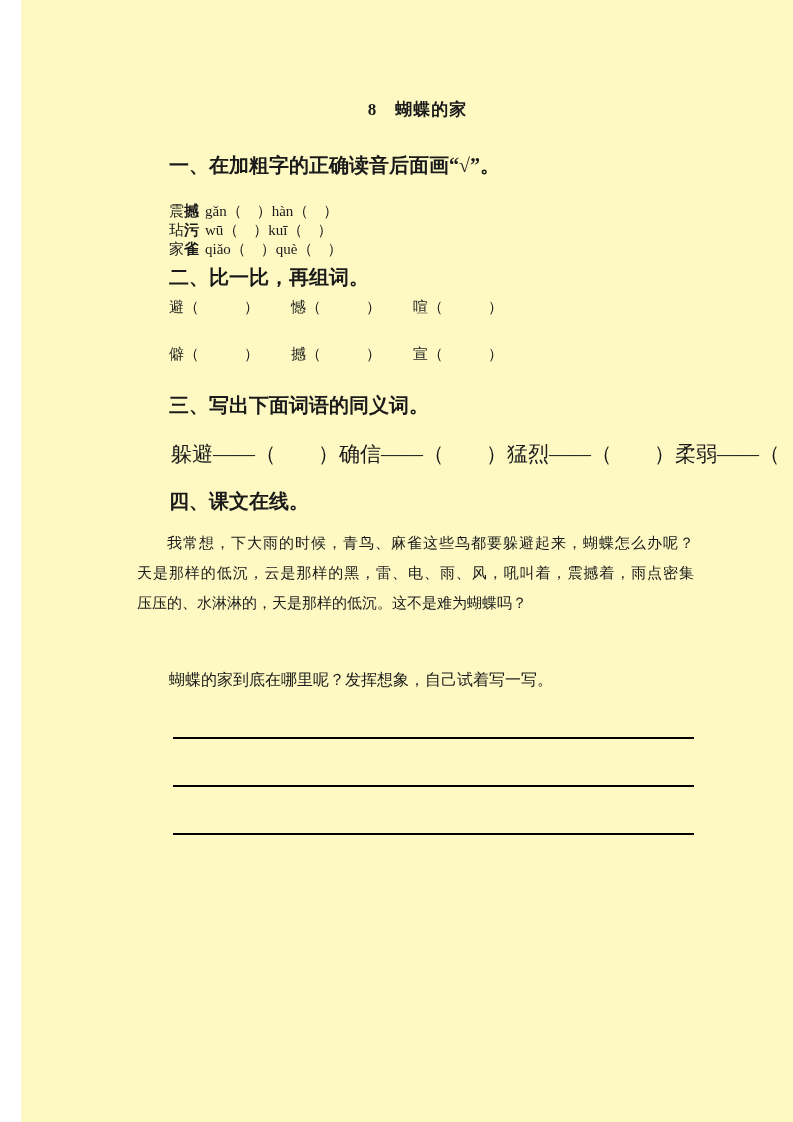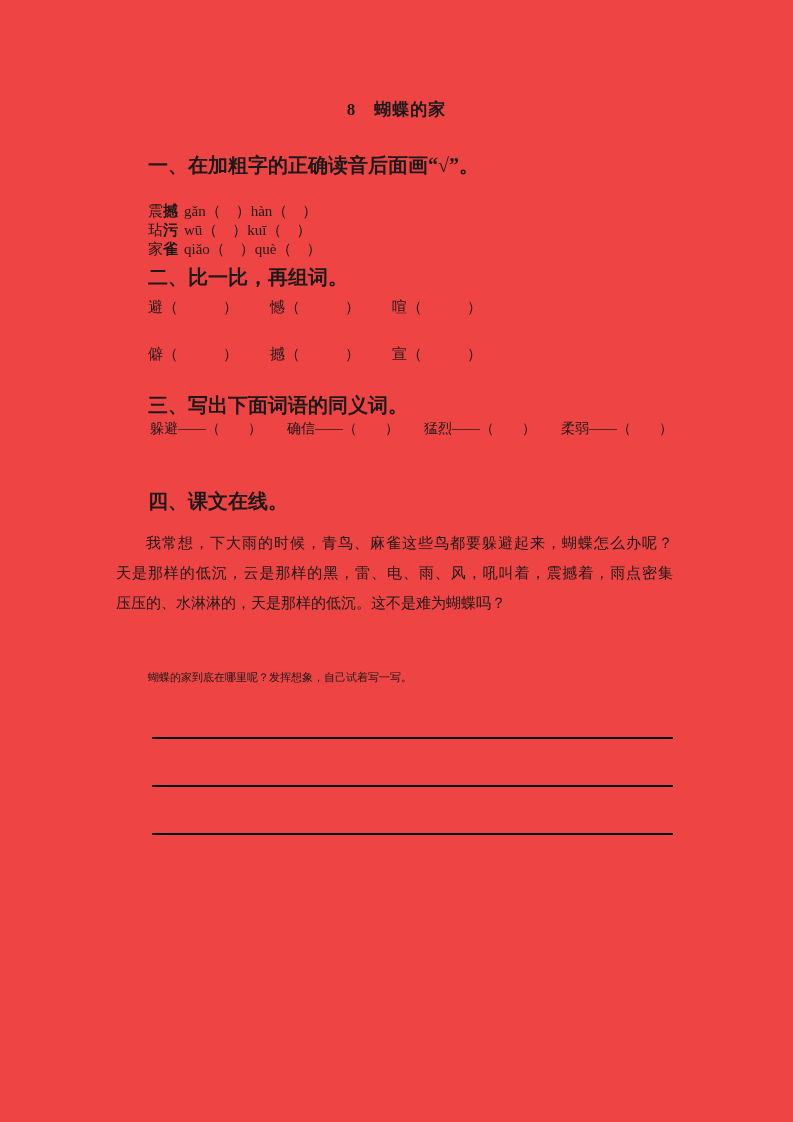--- a/index.html
+++ b/index.html
@@ -2,21 +2,21 @@
 <html><head>
 <meta charset="utf-8">
 <style>
   * { margin: 0; padding: 0; box-sizing: border-box; }
   html, body { width: 793px; height: 1122px; background: #ffffff; }
   body {
     position: relative;
     font-family: "Liberation Serif", "DejaVu Serif", serif;
     color: #1a1a1a;
   }
-  .page { position: absolute; inset: 0; background: #ef4444; }
+  .page { position: absolute; inset: 0; background: #fef9c3; margin-left: 21px; }
 
   .title {
     position: absolute;
     top: 98px; left: 0; width: 793px;
     text-align: center;
     font-size: 17px;
     font-weight: 600;
     letter-spacing: 1px;
   }
 
@@ -51,41 +51,41 @@
     font-size: 15px;
     white-space: nowrap;
   }
   .row-1 { top: 298px; }
   .row-2 { top: 345px; }
   .compare-item { width: 122px; }
   .compare-item:last-child { width: auto; }
 
   .synonym-line {
     position: absolute;
-    top: 420px; left: 150px; width: 523px;
+    top: 440px; left: 150px; width: 523px;
     display: flex;
     justify-content: space-between;
-    font-size: 14px;
+    font-size: 21px;
     white-space: nowrap;
   }
 
   .paragraph {
     position: absolute;
     top: 528px; left: 116px; width: 557px;
     font-size: 15px;
     line-height: 30px;
   }
   .para-line { text-align: justify; text-align-last: justify; }
   .para-line.first { text-indent: 2em; }
   .para-line.last  { text-align-last: left; }
 
   .prompt-line {
     position: absolute;
     top: 670px; left: 148px;
-    font-size: 11px;
+    font-size: 16px;
     white-space: nowrap;
   }
 
   .write-line {
     position: absolute;
     left: 152px; width: 521px; height: 0;
     border-top: 2px solid #000000;
   }
   .wl-1 { top: 737px; }
   .wl-2 { top: 785px; }

